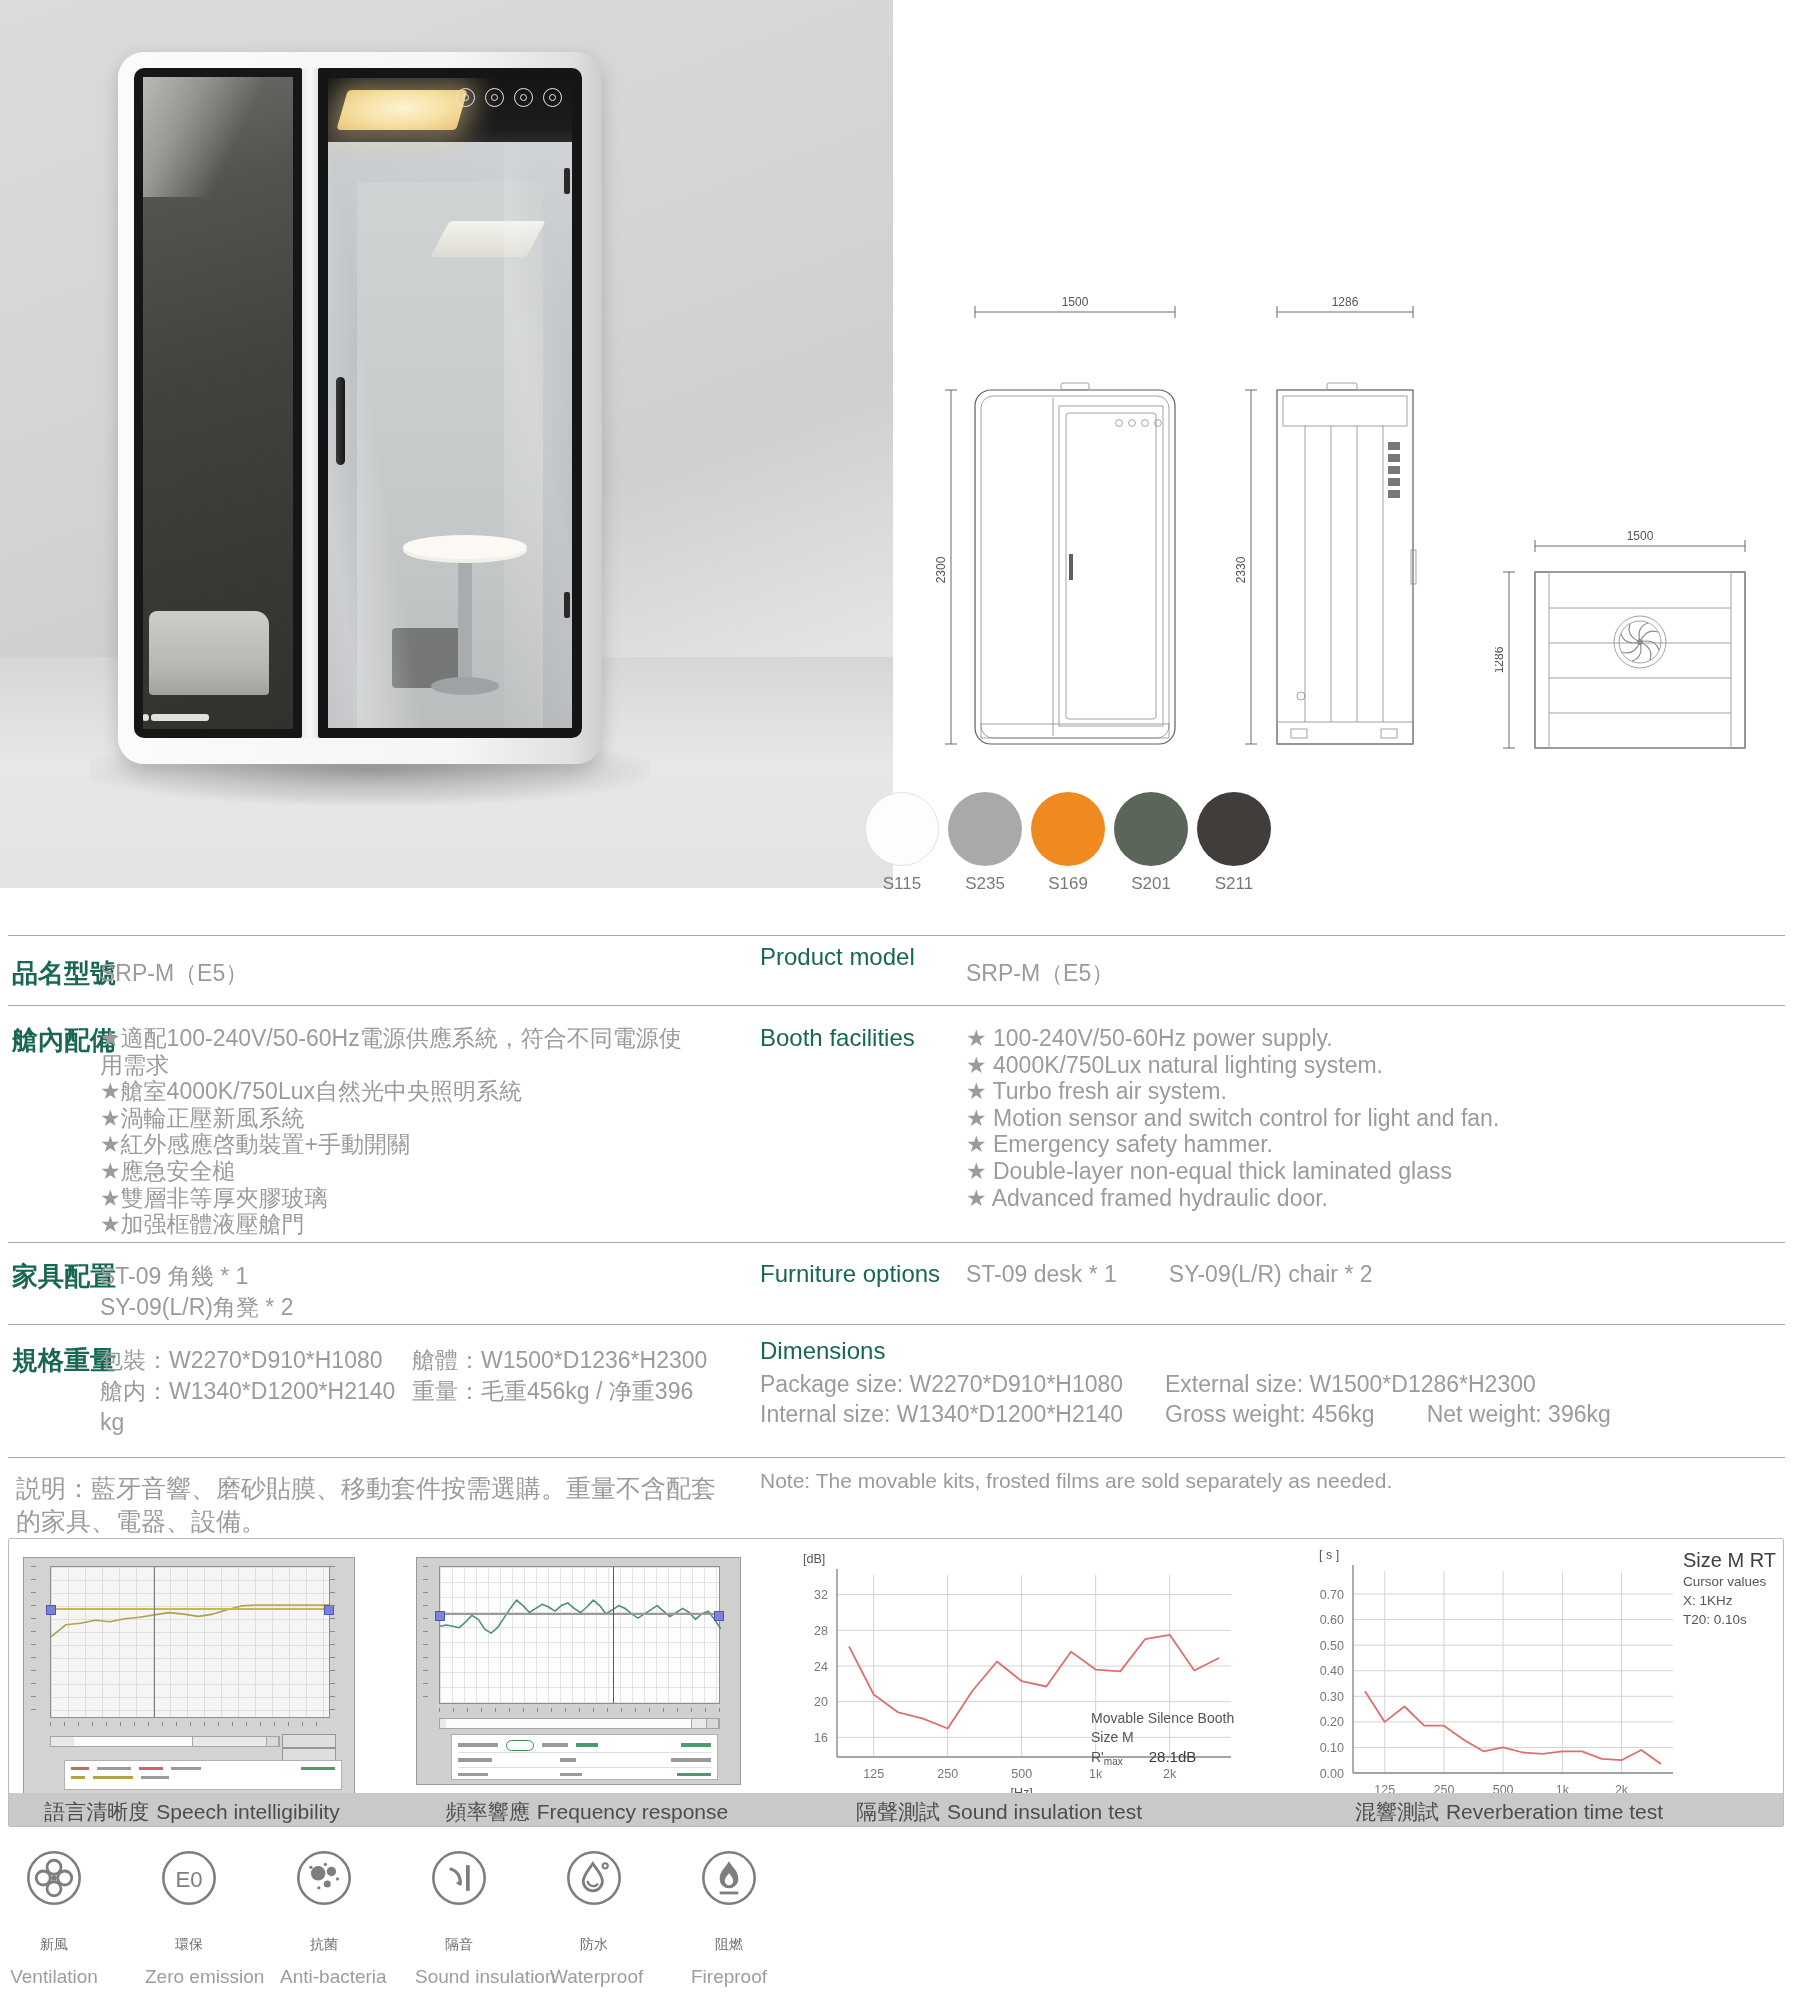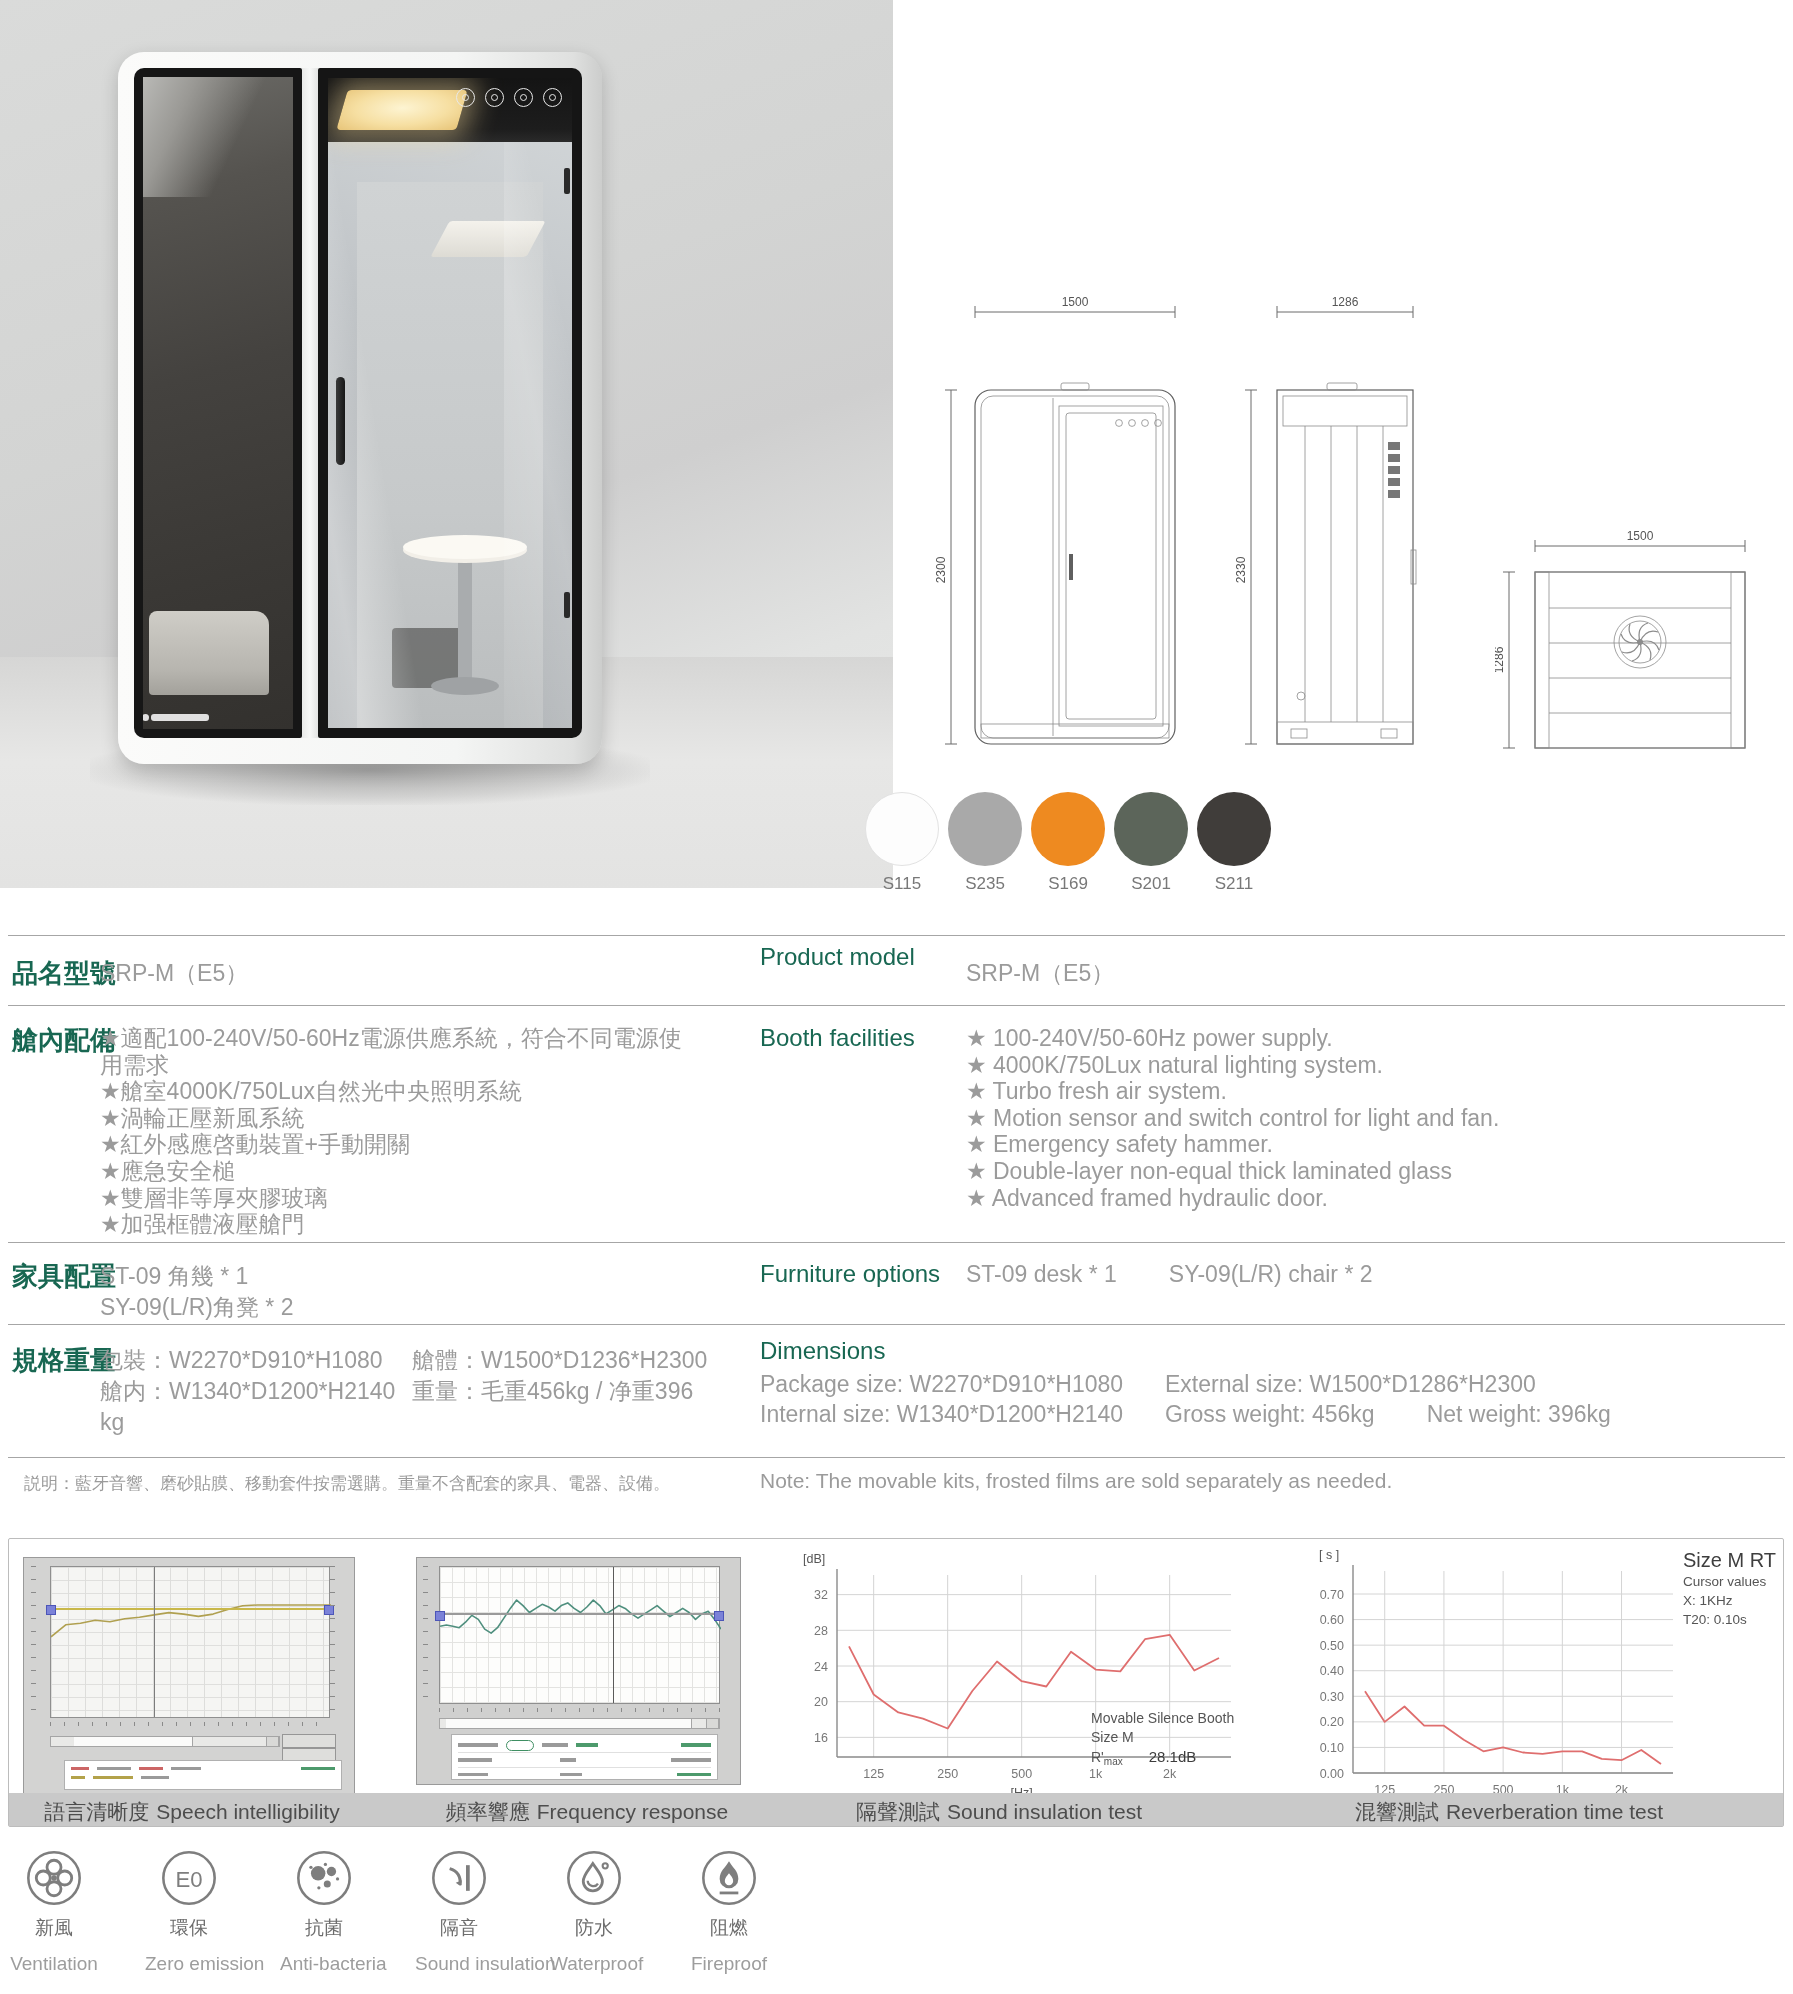--- a/index.html
+++ b/index.html
@@ -48,21 +48,21 @@
   .srow{position:relative;border-top:1px solid #a6a6a6;box-sizing:border-box;}
   .zh-label{position:absolute;left:4px;width:150px;font-weight:bold;color:#186752;font-size:26px;}
   .en-label{position:absolute;left:752px;width:200px;color:#186752;font-size:24px;font-weight:500;}
   .zh-val{position:absolute;left:92px;width:600px;}
   .en-val{position:absolute;left:958px;width:810px;}
   .list div{line-height:26.6px;}
   .dim-en div{line-height:30px;}
   .gap1{display:inline-block;width:312px;}
   .gap2{display:inline-block;min-width:405px;}
   .gapw{display:inline-block;width:52px;}
-  .note-zh{position:absolute;left:16px;top:14px;font-size:17px;width:720px;}
+  .note-zh{position:absolute;left:8px;top:14px;font-size:25px;width:720px;}
   .note-en{position:absolute;left:752px;top:8px;font-size:21px;line-height:29px;width:760px;}
   
   .charts{position:absolute;left:8px;top:1538px;width:1776px;height:289px;border:1px solid #bcbcbc;border-radius:2px;background:#fff;box-sizing:border-box;}
   .capstrip{position:absolute;left:0;bottom:0;width:100%;height:33px;background:#c9c9c9;}
   .cap{position:absolute;top:5px;transform:translateX(-50%);white-space:nowrap;font-size:21px;color:#4d4d4d;}
   .cap .zh{margin-right:7px;}
   
   .win{position:absolute;box-sizing:border-box;border:1px solid #9a9a9a;background:#d3d3d2;}
   .plot{position:absolute;background:#f5f5f3;border:1px solid #8f8f8f;box-sizing:border-box;
     background-image:repeating-linear-gradient(to right,#dddddb 0 1px,transparent 1px 17px),
@@ -90,21 +90,21 @@
   .bchart{position:absolute;}
   .legend3{position:absolute;left:300px;top:158px;font-size:14px;color:#555;line-height:19px;}
   .rmaxv{color:#3c3c3c;font-size:15px;margin-left:26px;}
   .sub{font-size:10px;vertical-align:-3px;}
   .legend4{position:absolute;right:2px;top:8px;font-size:13.5px;color:#555;line-height:19px;text-align:left;width:104px;}
   .legend4 .t{font-size:20px;color:#3e3e3e;margin-bottom:2px;}
   
   .features{position:absolute;left:10px;top:1850px;display:flex;gap:47px;}
   .feat{width:88px;text-align:center;color:#8f8f8f;}
   .feat .ring{width:56px;height:56px;margin:0 auto;}
-  .feat .zh{margin-top:5px;font-size:19px;color:#6d6d6d;}
+  .feat .zh{margin-top:26px;font-size:14px;color:#6d6d6d;}
   .feat .en{margin-top:12px;font-size:19px;color:#9d9d9d;white-space:nowrap;}
 </style>
 </head>
 <body>
 
 <div class="photo">
   <div class="floor"></div>
   <div class="booth-shadow"></div>
   <div class="booth">
     <div class="booth-inner">

